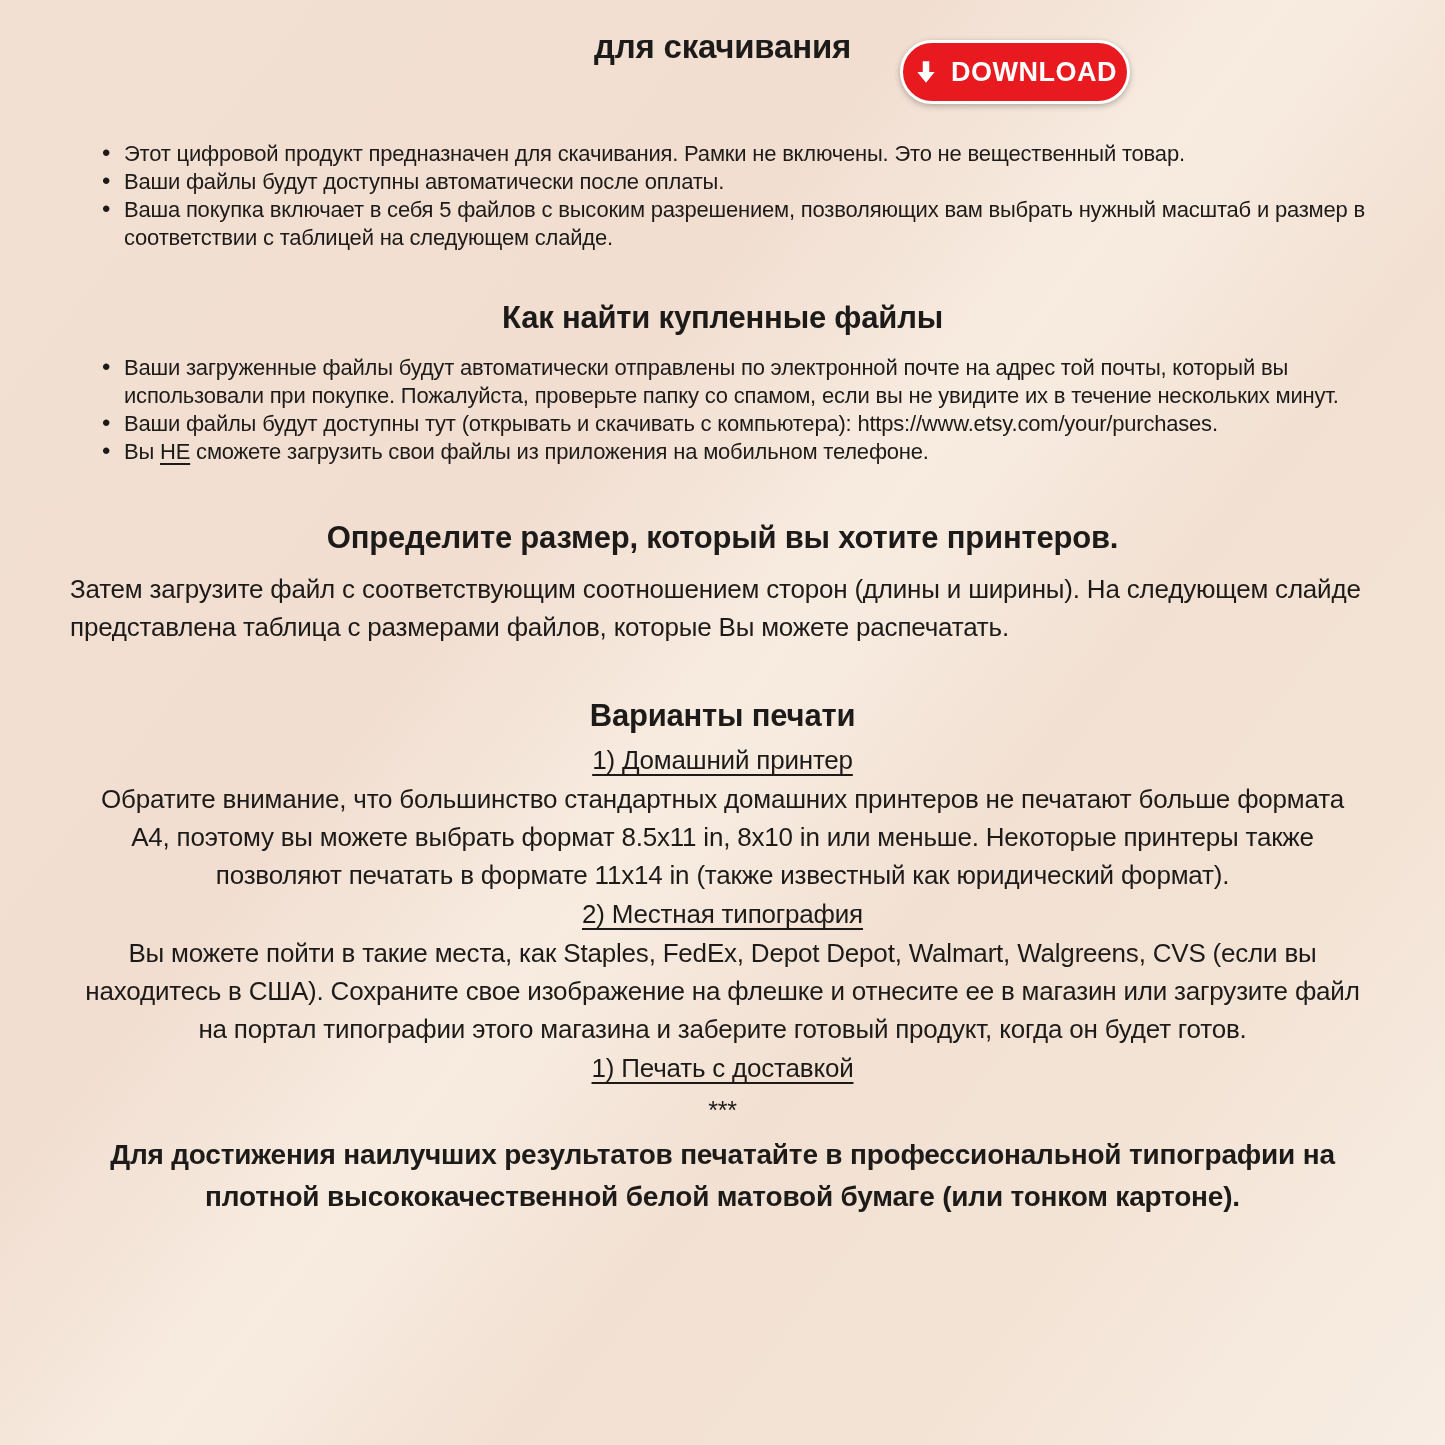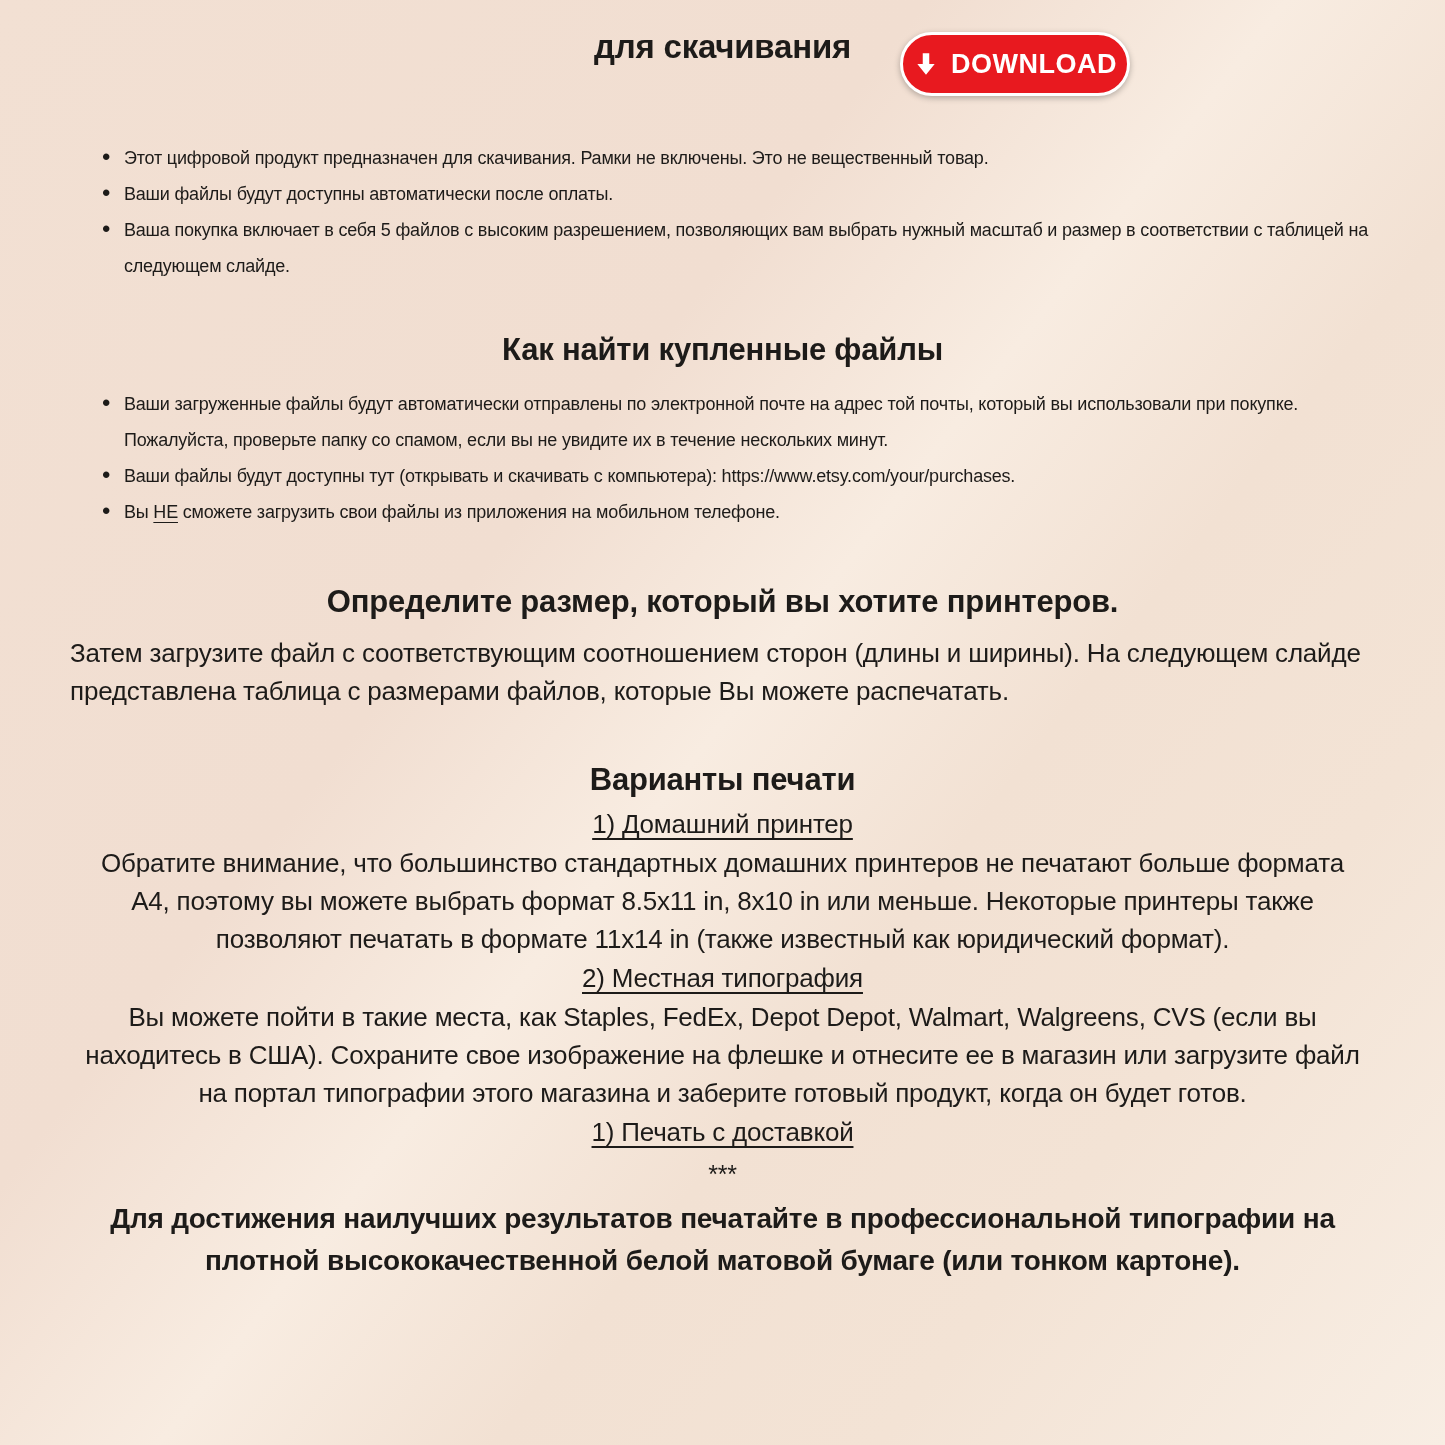--- a/index.html
+++ b/index.html
@@ -12,33 +12,33 @@
     background:
       linear-gradient(128deg,
         #f2e0d3 0%, #f1ded1 36%, #f8ece1 50%,
         #f2e1d3 63%, #f3e3d5 78%, #f8eee4 100%);
     font-family:"Liberation Sans","DejaVu Sans",sans-serif;
     letter-spacing:-0.2px;
   }
   .header { position:relative; padding-top:24px; height:100px; }
   .title-line { text-align:center; font-weight:bold; font-size:33px; line-height:46px; }
   .download-btn {
-    position:absolute; left:900px; top:32px;
+    position:absolute; left:900px; top:40px;
     width:224px; height:58px;
     background:#e8191f;
     border:3px solid #ffffff;
     border-radius:32px;
     box-shadow:0 2px 6px rgba(0,0,0,0.28);
     display:flex; align-items:center; justify-content:center; gap:12px;
     color:#ffffff; font-weight:bold; font-size:27px; letter-spacing:0.5px;
     cursor:pointer;
   }
   .download-btn svg { display:block; }
   .bullets { margin:16px 72px 0 100px; padding:0; list-style:none;
-             font-size:18px; line-height:36px; }
+             font-size:22px; line-height:28px; }
   .bullets li { position:relative; padding-left:24px; }
   .bullets li::before { content:"•"; position:absolute; left:2px; top:-1px; font-size:24px; }
   .h-center { text-align:center; font-weight:bold; font-size:31px; line-height:40px; }
   .h2 { margin:46px 0 14px; }
   .h3 { margin:52px 0 12px; }
   .h4 { margin:50px 0 4px; }
   .para-left   { margin:0 70px; font-size:26px; line-height:38px; }
   .para-center { margin:0 80px; text-align:center; font-size:26px; line-height:38px; }
   .option-title { text-align:center; font-size:26px; line-height:40px; }
   .option-title span { text-decoration:underline; text-underline-offset:5px; }

